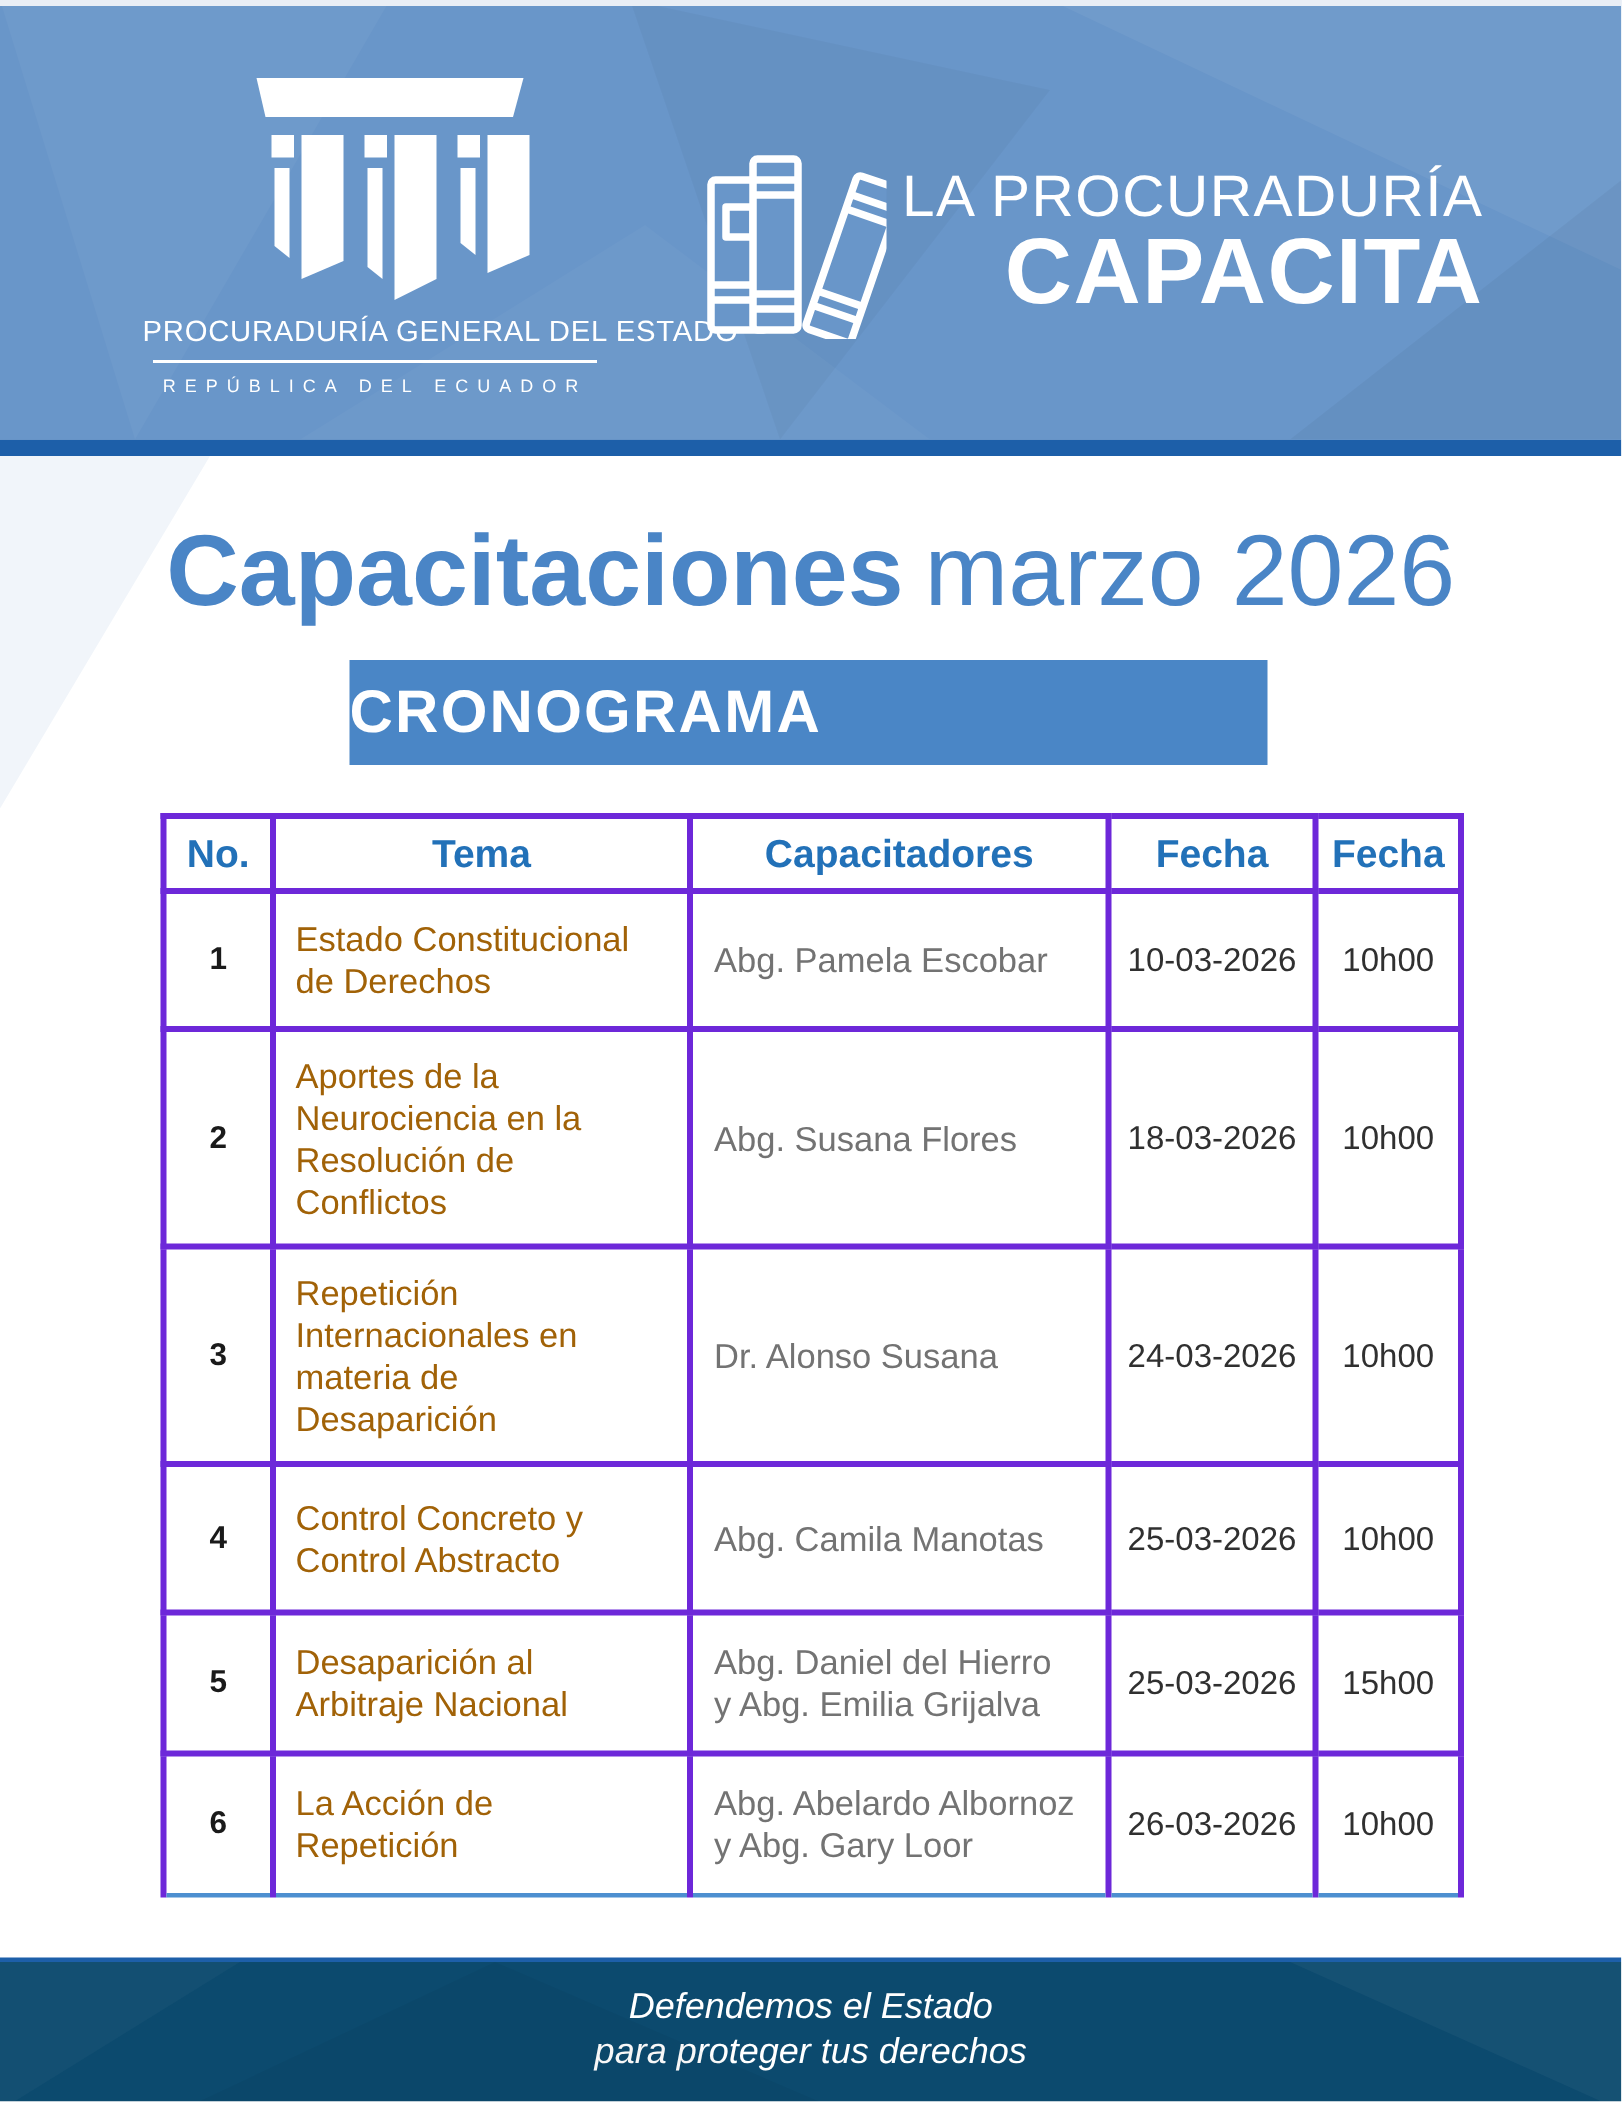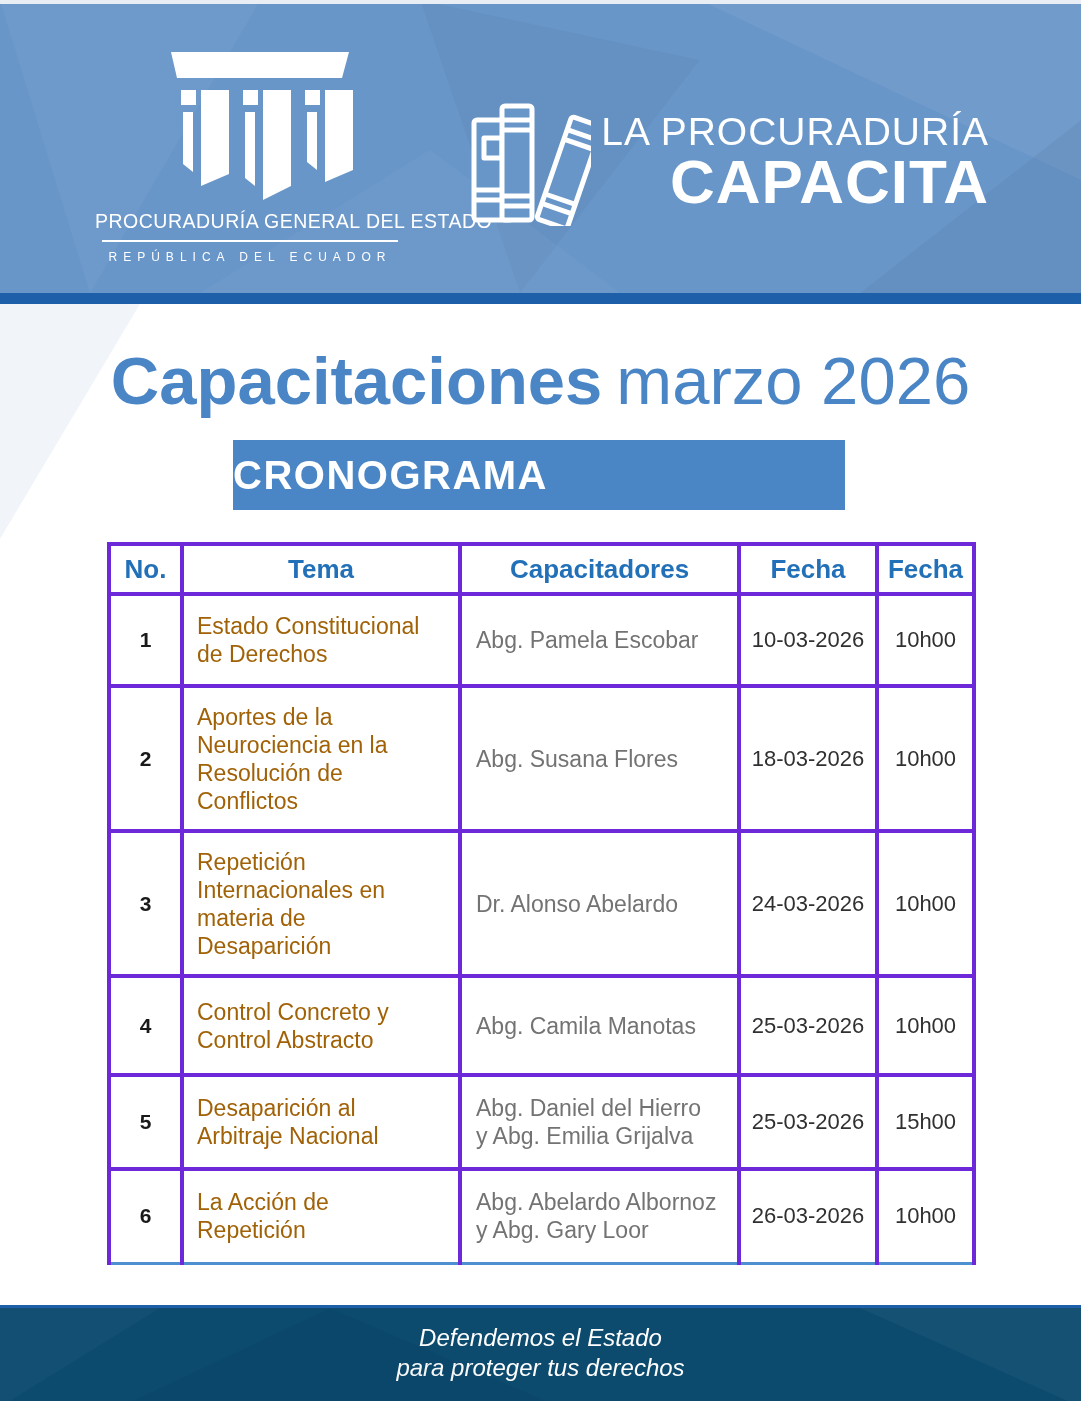--- a/index.html
+++ b/index.html
@@ -325,21 +325,21 @@
           <td class="cell-cap">Abg. Susana Flores</td>
           <td class="cell-fec">18-03-2026</td>
           <td class="cell-hor">10h00</td>
         </tr>
         <tr>
           <td class="cell-no">3</td>
           <td class="cell-tema">Repetición
 Internacionales en
 materia de
 Desaparición</td>
-          <td class="cell-cap">Dr. Alonso Abelardo</td>
+          <td class="cell-cap">Dr. Alonso Susana</td>
           <td class="cell-fec">24-03-2026</td>
           <td class="cell-hor">10h00</td>
         </tr>
         <tr>
           <td class="cell-no">4</td>
           <td class="cell-tema">Control Concreto y
 Control Abstracto</td>
           <td class="cell-cap">Abg. Camila Manotas</td>
           <td class="cell-fec">25-03-2026</td>
           <td class="cell-hor">10h00</td>

